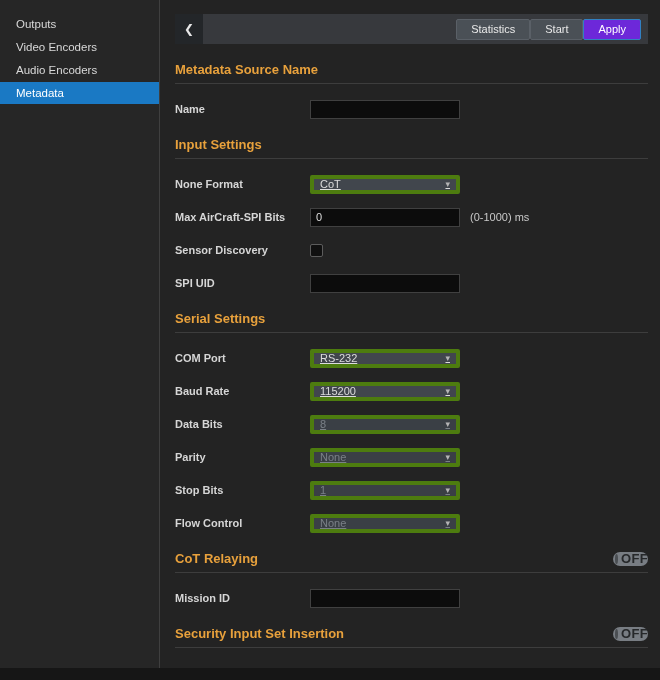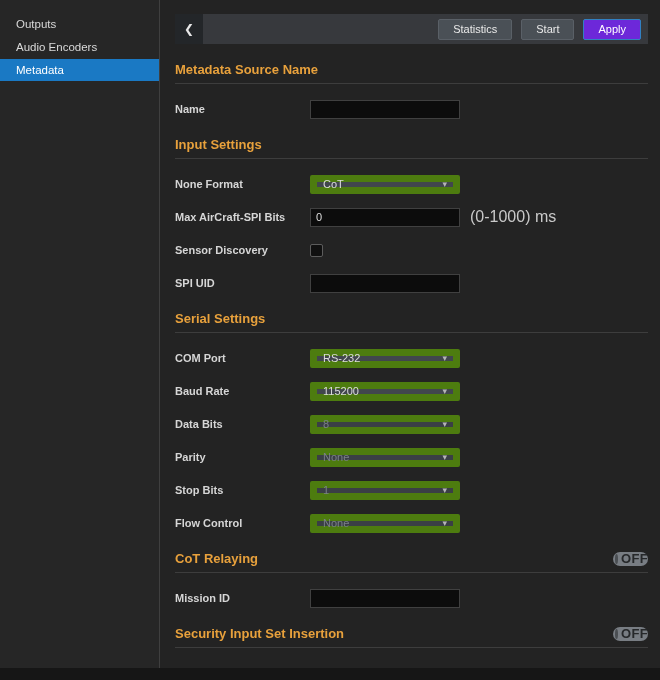--- a/index.html
+++ b/index.html
@@ -49,21 +49,21 @@
     height: 30px;
     background: #232629;
     border: none;
     color: #e8e8e8;
     font-size: 12px;
     cursor: pointer;
     display: flex;
     align-items: center;
     justify-content: center;
   }
-  .toolbar-buttons { display: flex; gap: 9px; margin-right: 7px; }
+  .toolbar-buttons { display: flex; margin-right: 7px; }
   .btn {
     height: 21px;
     padding: 0 14px;
     font-size: 11px;
     font-family: "Liberation Sans", sans-serif;
     color: #e9e9e9;
     background: #4a5056;
     border: 1px solid #5a6067;
     border-radius: 2px;
     cursor: pointer;
@@ -102,42 +102,43 @@
     border: 1px solid #404040;
     color: #dddddd;
     font-size: 11px;
     padding: 0 5px;
     font-family: "Liberation Sans", sans-serif;
   }
   .select {
     width: 150px;
     height: 19px;
     background: #41464d;
-    border: 7px solid #4d7c0f;
+    border: 4px solid #4d7c0f;
     border-radius: 2px;
     display: flex;
     align-items: center;
     justify-content: space-between;
     padding: 0 6px;
     font-size: 11px;
     color: #dcdcdc;
     cursor: pointer;
+    text-decoration: underline;
   }
   .select.disabled { color: #7a8087; background: #3a3f45; cursor: default; }
   .caret { font-size: 9px; color: #b5b5b5; line-height: 1; }
 
   .checkbox {
     width: 13px;
     height: 13px;
     background: #101010;
     border: 1px solid #5c5c5c;
     border-radius: 2px;
     cursor: pointer;
   }
-  .hint { margin-left: 10px; font-size: 16px; color: #c9c9c9; font-weight: 400; }
+  .hint { margin-left: 10px; font-size: 11px; color: #c9c9c9; font-weight: 400; }
 
   .toggle {
     width: 35px;
     height: 14px;
     background: #787d83;
     border-radius: 8px;
     display: flex;
     align-items: center;
     cursor: pointer;
     flex-shrink: 0;
@@ -156,20 +157,21 @@
     letter-spacing: 0.3px;
   }
 </style>
 </head>
 <body>
 
 <div class="app">
 
   <aside class="sidebar">
     <div class="side-item">Outputs</div>
+    <div class="side-item">Video Encoders</div>
     <div class="side-item">Audio Encoders</div>
     <div class="side-item active">Metadata</div>
   </aside>
 
   <main class="content">
 
     <div class="toolbar">
       <button class="back-btn">
         <span>❮</span>
       </button>

